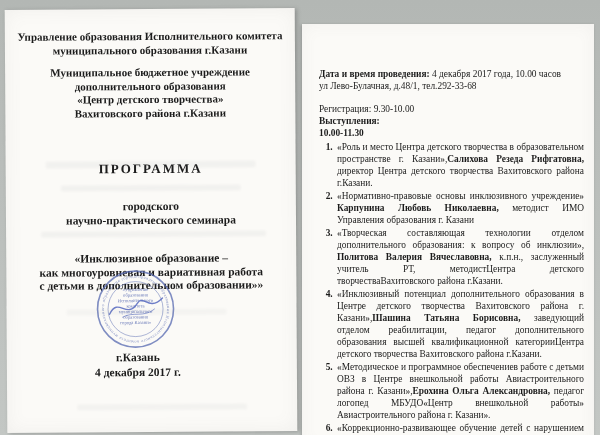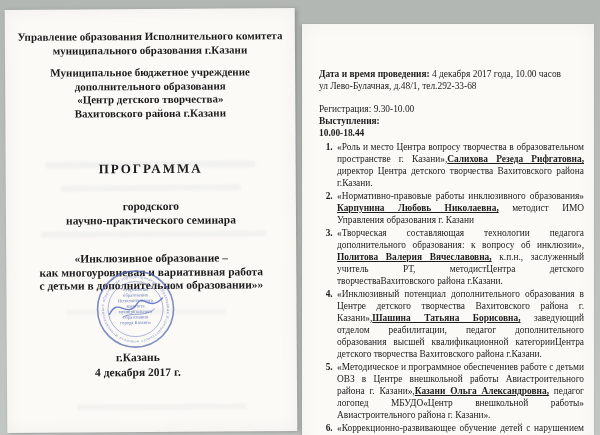--- a/index.html
+++ b/index.html
@@ -45,21 +45,21 @@
   .rp-inner p{margin:0;}
   .meta-label{font-weight:bold;}
   .rp-registration{margin-top:11px !important;font-weight:normal;}
   .rp-centered{text-align:left;font-weight:bold;margin-right:14px !important;}
   .speech-list{
     margin:2px 0 0;padding:0 0 0 16px;
     text-align:justify;
   }
   .speech-list li{margin:0 0 1px 0;padding-left:2px;}
   .speech-list li::marker{font-weight:bold;}
-  .speaker-name{font-weight:bold;text-decoration:underline;}
+  .speaker-name{font-weight:bold;}
 </style>
 </head>
 <body>
 
 <div class="scan">
 
   <div class="page page-left">
 
     <div class="lp-authority">
       <span class="line">Управление образования Исполнительного комитета</span>
@@ -124,27 +124,27 @@
     <div class="rp-inner">
 
       <p><span class="meta-label">Дата и время проведения:</span><span> 4 декабря 2017 года, 10.00 часов</span></p>
 
 
       <p>ул Лево-Булачная, д.48/1, тел.292-33-68</p>
 
       <p class="rp-registration">Регистрация: 9.30-10.00</p>
 
       <p class="rp-centered">Выступления:</p>
-      <p class="rp-centered">10.00-18.44</p>
+      <p class="rp-centered">10.00-11.30</p>
 
       <ol class="speech-list">
-        <li><span>«Роль и место Центра вопросу творчества в образовательном пространстве г. Казани»,</span><span class="speaker-name">Салихова Резеда Рифгатовна,</span><span> директор Центра детского творчества Вахитовского района г.Казани.</span></li>
-        <li><span>«Нормативно-правовые работы инклюзивного образования» </span><span class="speaker-name">Карпунина Любовь Николаевна,</span><span> методист ИМО Управления образования г. Казани</span></li>
-        <li><span>«Творческая составляющая технологии педагога дополнительного образования: к вопросу об инклюзии», </span><span class="speaker-name">Политова Валерия Вячеславовна,</span><span> к.п.н., заслуженный учитель РТ, методистЦентра детского творчестваВахитовского района г.Казани.</span></li>
+        <li><span>«Роль и место Центра детского творчества в образовательном пространстве г. Казани»,</span><span class="speaker-name">Салихова Резеда Рифгатовна,</span><span> директор Центра детского творчества Вахитовского района г.Казани.</span></li>
+        <li><span>«Нормативно-правовые основы инклюзивного учреждение» </span><span class="speaker-name">Карпунина Любовь Николаевна,</span><span> методист ИМО Управления образования г. Казани</span></li>
+        <li><span>«Творческая составляющая технологии отделом дополнительного образования: к вопросу об инклюзии», </span><span class="speaker-name">Политова Валерия Вячеславовна,</span><span> к.п.н., заслуженный учитель РТ, методистЦентра детского творчестваВахитовского района г.Казани.</span></li>
         <li><span>«Инклюзивный потенциал дополнительного образования в Центре детского творчества Вахитовского района г. Казани»,</span><span class="speaker-name">Шашина Татьяна Борисовна,</span><span> заведующий отделом реабилитации, педагог дополнительного образования высшей квалификационной категорииЦентра детского творчества Вахитовского района г.Казани.</span></li>
-        <li><span>«Методическое и программное обеспечениев работе с детьми ОВЗ в Центре внешкольной работы Авиастроительного района г. Казани»,</span><span class="speaker-name">Казани Ольга Александровна,</span><span> педагог логопед МБУДО«Центр внешкольной работы» Авиастроительного района г. Казани».</span></li>
+        <li><span>«Методическое и программное обеспечениев работе с детьми ОВЗ в Центре внешкольной работы Авиастроительного района г. Казани»,</span><span class="speaker-name">Ерохина Ольга Александровна,</span><span> педагог логопед МБУДО«Центр внешкольной работы» Авиастроительного района г. Казани».</span></li>
         <li><span>«Коррекционно-развивающее обучение детей с нарушением опорно-двигательной системы», </span></li>
 
       </ol>
     </div>
   </div>
 
 </div>
 
 </body></html>

